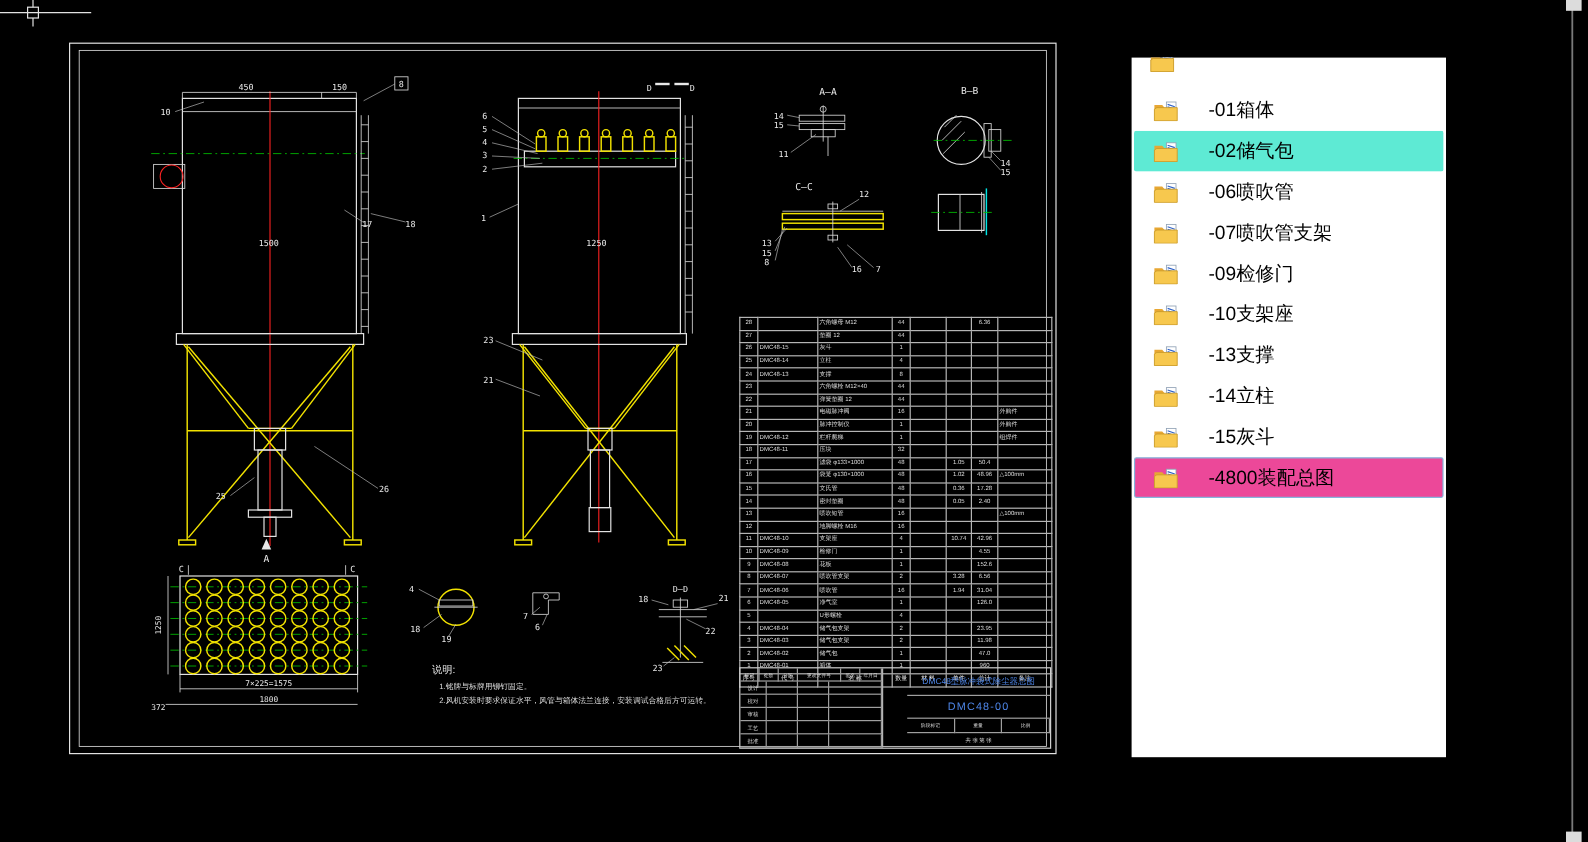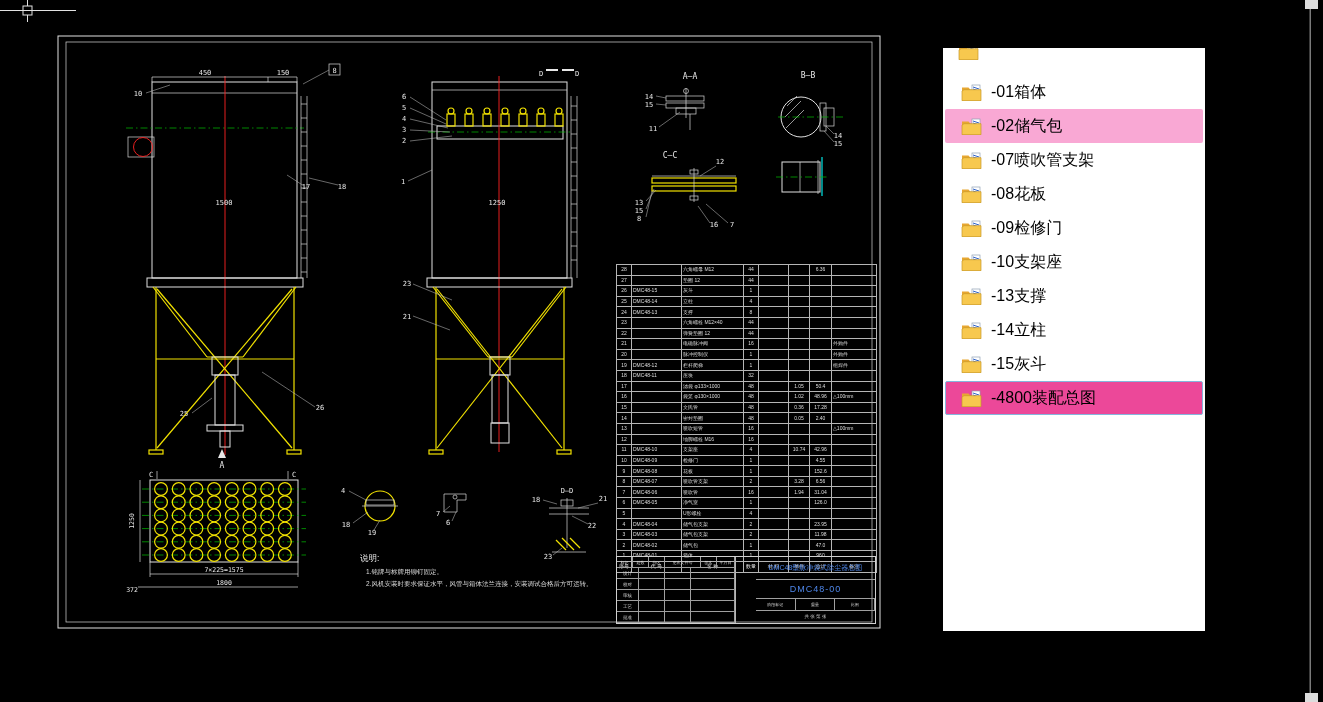--- a/index.html
+++ b/index.html
@@ -44,23 +44,23 @@
                  color:#4e86e8;font-size:9px;letter-spacing:1px;border-bottom:0.5px solid #9f9f9f;}
   #tblock .tb-stage{display:grid;grid-template-columns:1fr 1fr 1fr;height:11px;}
   #tblock .tb-stage div{border-right:0.5px solid #9f9f9f;border-bottom:0.5px solid #9f9f9f;
                         font-size:4px;line-height:11px;text-align:center;}
   #tblock .tb-sheets{flex:1;font-size:4.5px;text-align:center;line-height:13px;}
   
   #file-panel{position:absolute;left:943px;top:48px;width:262px;height:583px;
               background:#ffffff;overflow:hidden;}
   .partial-icon{position:absolute;left:15px;top:-5px;}
   #file-list{position:absolute;top:27px;left:0;right:0;}
-  .file-row{height:32px;display:flex;align-items:center;gap:9px;padding-left:15px;
+  .file-row{height:32px;display:flex;align-items:center;gap:25px;padding-left:15px;
             margin:0 2px;border:1px solid transparent;border-radius:2px;}
-  .file-row.hover{background:#f9a8d4;}
+  .file-row.hover{background:#5eead4;}
   .file-row.selected{background:#ec4899;border-color:#84b6dd;}
   .file-label{font-size:16px;color:#000;white-space:nowrap;}
   .file-icon{display:inline-flex;width:21px;height:17px;flex:0 0 21px;}
 </style>
 </head>
 <body>
 
 <svg id="cad-svg" width="1323" height="702" viewBox="0 0 1323 702">
 
   <g>
@@ -823,44 +823,44 @@
             <rect x="11" y="1" width="8" height="9" fill="#ffffff" stroke="#8fa0b4" stroke-width="0.7"></rect>
             <path d="M12 3 l6 2 M12 5 l6 2 M12 7 l4 1" stroke="#2f62c8" stroke-width="1" fill="none"></path>
             <path d="M1 7 l2 -1.3 h17 v11 h-19 z" fill="#f7c84e" stroke="#c79a28" stroke-width="0.7"></path>
           </svg>
         </span>
         <span class="file-label">-02储气包</span>
       </div>
 
 
 
+      <div class="file-row normal">
+        <span class="file-icon">
+          <svg width="21" height="17" viewBox="0 0 21 17">
+            <path d="M1 3.5 h6.5 l2 2.2 h10.5 v11 h-19 z" fill="#e8a733"></path>
+            <rect x="11" y="1" width="8" height="9" fill="#ffffff" stroke="#8fa0b4" stroke-width="0.7"></rect>
+            <path d="M12 3 l6 2 M12 5 l6 2 M12 7 l4 1" stroke="#2f62c8" stroke-width="1" fill="none"></path>
+            <path d="M1 7 l2 -1.3 h17 v11 h-19 z" fill="#f7c84e" stroke="#c79a28" stroke-width="0.7"></path>
+          </svg>
+        </span>
+        <span class="file-label">-06喷吹管</span>
+      </div>
 
       <div class="file-row normal">
         <span class="file-icon">
           <svg width="21" height="17" viewBox="0 0 21 17">
             <path d="M1 3.5 h6.5 l2 2.2 h10.5 v11 h-19 z" fill="#e8a733"></path>
             <rect x="11" y="1" width="8" height="9" fill="#ffffff" stroke="#8fa0b4" stroke-width="0.7"></rect>
             <path d="M12 3 l6 2 M12 5 l6 2 M12 7 l4 1" stroke="#2f62c8" stroke-width="1" fill="none"></path>
             <path d="M1 7 l2 -1.3 h17 v11 h-19 z" fill="#f7c84e" stroke="#c79a28" stroke-width="0.7"></path>
           </svg>
         </span>
         <span class="file-label">-07喷吹管支架</span>
       </div>
 
-      <div class="file-row normal">
-        <span class="file-icon">
-          <svg width="21" height="17" viewBox="0 0 21 17">
-            <path d="M1 3.5 h6.5 l2 2.2 h10.5 v11 h-19 z" fill="#e8a733"></path>
-            <rect x="11" y="1" width="8" height="9" fill="#ffffff" stroke="#8fa0b4" stroke-width="0.7"></rect>
-            <path d="M12 3 l6 2 M12 5 l6 2 M12 7 l4 1" stroke="#2f62c8" stroke-width="1" fill="none"></path>
-            <path d="M1 7 l2 -1.3 h17 v11 h-19 z" fill="#f7c84e" stroke="#c79a28" stroke-width="0.7"></path>
-          </svg>
-        </span>
-        <span class="file-label">-08花板</span>
-      </div>
 
       <div class="file-row normal">
         <span class="file-icon">
           <svg width="21" height="17" viewBox="0 0 21 17">
             <path d="M1 3.5 h6.5 l2 2.2 h10.5 v11 h-19 z" fill="#e8a733"></path>
             <rect x="11" y="1" width="8" height="9" fill="#ffffff" stroke="#8fa0b4" stroke-width="0.7"></rect>
             <path d="M12 3 l6 2 M12 5 l6 2 M12 7 l4 1" stroke="#2f62c8" stroke-width="1" fill="none"></path>
             <path d="M1 7 l2 -1.3 h17 v11 h-19 z" fill="#f7c84e" stroke="#c79a28" stroke-width="0.7"></path>
           </svg>
         </span>

